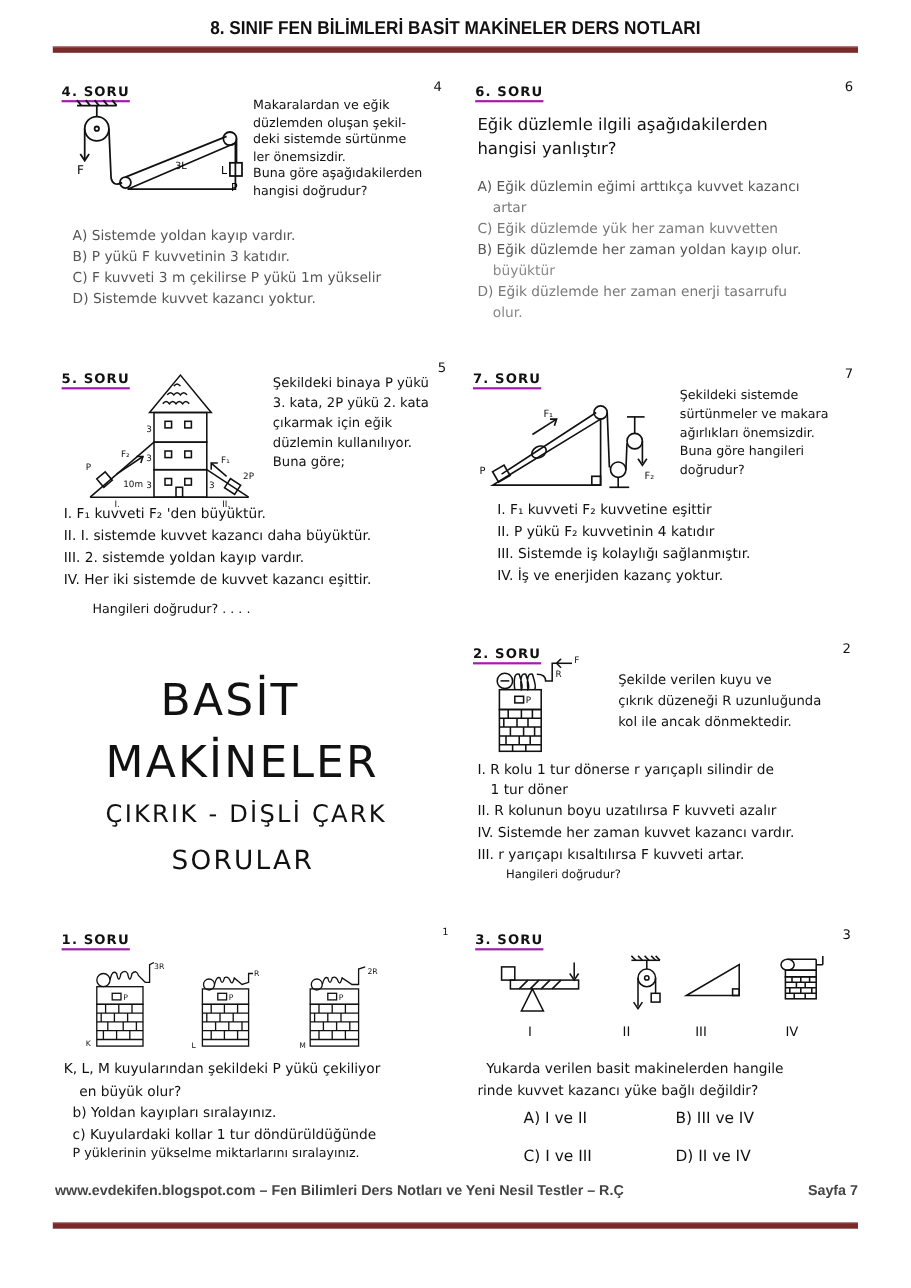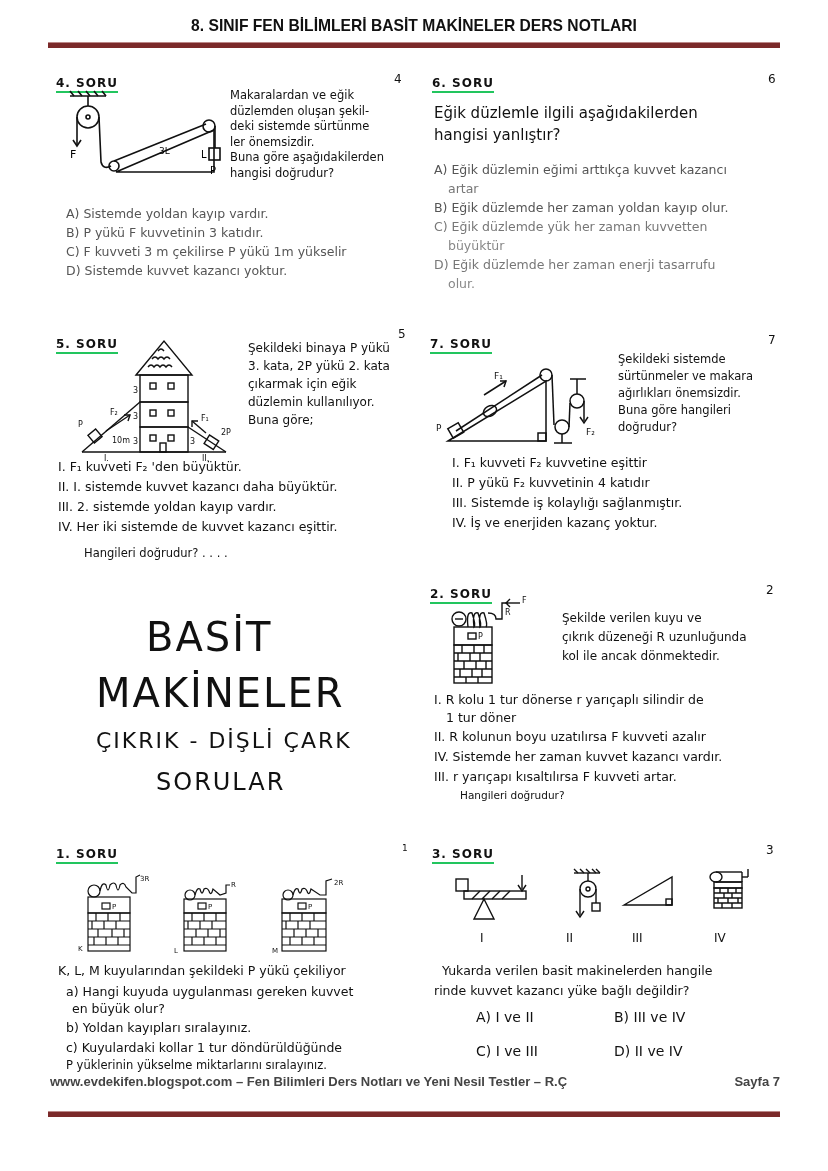--- a/index.html
+++ b/index.html
@@ -4,21 +4,21 @@
 <style>
   html, body { margin:0; padding:0; background:#ffffff; }
   body { width:828px; height:1171px; position:relative; overflow:hidden; font-family:"DejaVu Sans", sans-serif; color:#111; }
   .header-title { position:absolute; left:0; width:828px; top:16px; text-align:center; font-family:"Liberation Sans", sans-serif; font-weight:bold; font-size:17px; letter-spacing:0px; transform:scaleX(0.92); }
   .rule { position:absolute; left:48px; width:732px; height:5px; background:#7b2a2a; border-top:1px solid #b88; }
   .rule.top { top:42px; }
   .rule.bottom { top:1111px; }
   .footer { position:absolute; left:50px; width:730px; top:1074px; font-family:"Liberation Sans", sans-serif; font-weight:bold; font-size:13px; color:#444; display:flex; justify-content:space-between; }
   .q { position:absolute; }
   .hand { font-family:"DejaVu Sans", sans-serif; }
-  .qtitle { font-size:12px; font-weight:bold; letter-spacing:1px; border-bottom:2px solid #22c55e; display:inline-block; padding-bottom:1px; }
+  .qtitle { font-size:12px; font-weight:bold; letter-spacing:1px; border-bottom:2px solid #a21caf; display:inline-block; padding-bottom:1px; }
   .qnum { position:absolute; font-size:12px; }
   .body-text { font-size:12.5px; line-height:18px; }
   .opt { font-size:12.5px; line-height:19px; color:#555; white-space:nowrap; }
   .stmt { font-size:12.5px; line-height:20px; white-space:nowrap; }
   svg { position:absolute; overflow:visible; }
   .big { position:absolute; text-align:left; font-family:"DejaVu Sans", sans-serif; font-weight:normal; color:#111; letter-spacing:2px; }
 </style>
 </head>
 <body>
 
@@ -73,22 +73,22 @@
 <div class="q hand" style="left:432px;top:72px;width:350px;height:240px;">
   <span class="qtitle">6. SORU</span>
   <span class="qnum" style="left:336px;top:0;">6</span>
   <div style="position:absolute;left:2px;top:30px;font-size:15px;line-height:22px;">
     <div>Eğik düzlemle ilgili aşağıdakilerden</div>
     <div>hangisi yanlıştır?</div>
   </div>
   <div style="position:absolute;left:2px;top:88px;font-size:12px;line-height:17.5px;">
     <div class="opt">A) Eğik düzlemin eğimi arttıkça kuvvet kazancı</div>
     <div class="opt" style="padding-left:14px;color:#777;">artar</div>
+    <div class="opt" style="color:#777;">C) Eğik düzlemde yük her zaman kuvvetten</div>
     <div class="opt">B) Eğik düzlemde her zaman yoldan kayıp olur.</div>
-    <div class="opt" style="color:#777;">C) Eğik düzlemde yük her zaman kuvvetten</div>
     <div class="opt" style="padding-left:14px;color:#888;">büyüktür</div>
     <div class="opt" style="color:#777;">D) Eğik düzlemde her zaman enerji tasarrufu</div>
     <div class="opt" style="padding-left:14px;color:#888;">olur.</div>
   </div>
 </div>
 
 <div class="q hand" style="left:56px;top:333px;width:360px;height:245px;">
   <span class="qtitle">5. SORU</span>
   <span class="qnum" style="left:342px;top:-6px;">5</span>
   <svg style="left:20px;top:6px;" width="160" height="118" viewBox="0 0 160 118">
@@ -268,21 +268,20 @@
       <text x="153" y="14">R</text>
         <text x="130" y="36">P</text>
         <text x="96" y="80">L</text>
       <text x="256" y="12">2R</text>
         <text x="230" y="36">P</text>
         <text x="194" y="80">M</text>
     </g>
   </svg>
   <div class="stmt" style="position:absolute;left:2px;top:118px;font-size:12.5px;">K, L, M kuyularından şekildeki P yükü çekiliyor</div>
   <div style="position:absolute;left:10px;top:140px;font-size:12px;line-height:17px;">
-    <div class="stmt" style="line-height:17px;">a) Hangi kuyuda uygulanması gereken kuvvet</div>
     <div class="stmt" style="line-height:17px;padding-left:6px;">   en büyük olur?</div>
     <div class="stmt" style="line-height:22px;">b) Yoldan kayıpları sıralayınız.</div>
     <div class="stmt" style="line-height:18px;">c) Kuyulardaki kollar 1 tur döndürüldüğünde</div>
     <div class="stmt" style="line-height:17px;font-size:11.5px;">P yüklerinin yükselme miktarlarını sıralayınız.</div>
   </div>
 </div>
 
 <div class="q hand" style="left:432px;top:843px;width:350px;height:240px;">
   <span class="qtitle">3. SORU</span>
   <span class="qnum" style="left:334px;top:0;">3</span>

